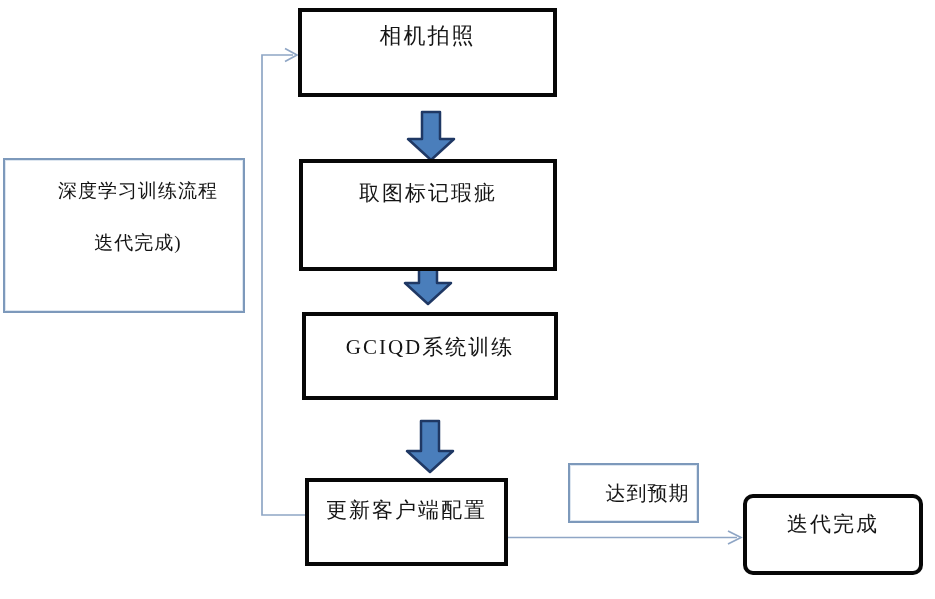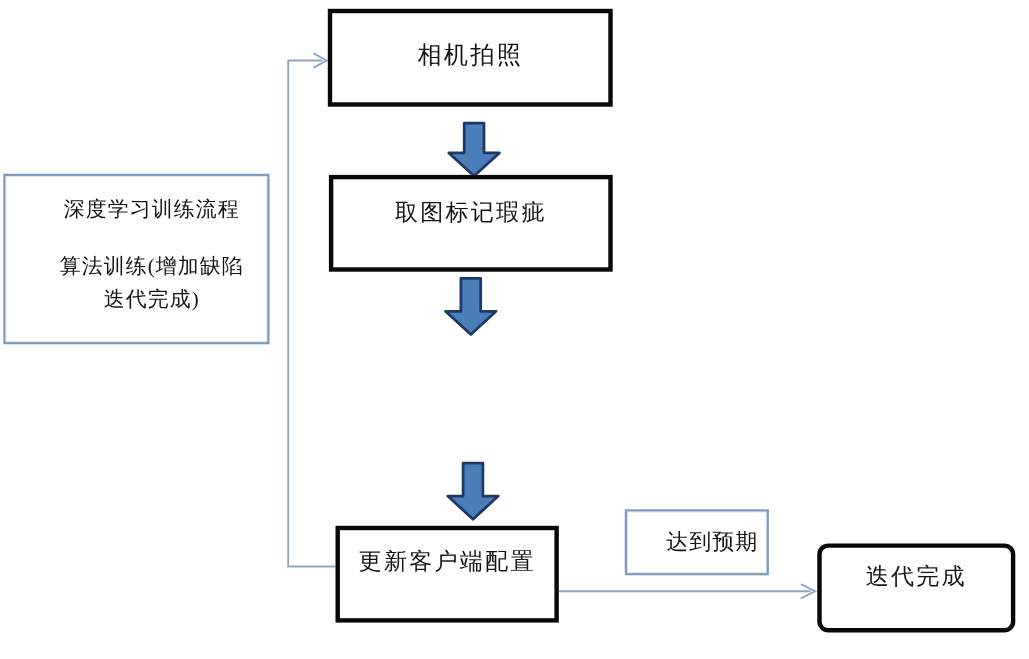--- a/index.html
+++ b/index.html
@@ -29,23 +29,23 @@
     border: 2px solid #7d99bb;
     box-shadow: inset 0 0 0 1px #dde6f0;
     padding-left: 28px;
   }
   .node-label {
     display: block;
     font-size: 21px;
     letter-spacing: 2px;
     line-height: 1.45;
   }
-  #node-camera        { left: 298px; top: 8px;   width: 259px; height: 89px;  padding-top: 22px; }
+  #node-camera        { left: 298px; top: 8px;   width: 259px; height: 89px;  padding-top: 8px; }
   #node-camera .node-label { font-size: 22px; }
-  #node-mark-defects  { left: 299px; top: 159px; width: 258px; height: 88px;  padding-top: 15px; }
+  #node-mark-defects  { left: 299px; top: 159px; width: 258px; height: 112px;  padding-top: 15px; }
   #node-system-training { left: 302px; top: 312px; width: 256px; height: 88px; padding-top: 16px; }
   #node-update-config { left: 305px; top: 478px; width: 203px; height: 88px; padding-top: 11px; }
   #node-update-config .node-label { line-height: 34px; }
   #node-iteration-done { left: 743px; top: 494px; width: 180px; height: 81px; padding-top: 11px; border-radius: 10px; }
   #label-expectation  { left: 568px; top: 463px; width: 131px; height: 60px;  padding-top: 14px; }
   #label-expectation .node-label { font-size: 20px; letter-spacing: 1px; }
   #note-side {
     left: 3px; top: 158px; width: 242px; height: 155px;
     padding-top: 16px;
   }
@@ -83,32 +83,34 @@
   </svg>
 
   <div class="box box-strong" id="node-camera">
     <span class="node-label">相机拍照</span>
   </div>
 
   <div class="box box-strong" id="node-mark-defects">
     <span class="node-label">取图标记瑕疵</span>
   </div>
 
+  <div class="box box-strong" id="node-system-training">
+    <span class="node-label">GCIQD系统训练</span>
+  </div>
 
   <div class="box box-strong" id="node-update-config">
     <span class="node-label">更新客户端配置</span>
   </div>
 
   <div class="box box-strong" id="node-iteration-done">
     <span class="node-label">迭代完成</span>
   </div>
 
   <div class="box box-light" id="label-expectation">
     <span class="node-label">达到预期</span>
   </div>
 
   <div class="box box-light" id="note-side">
     <div class="note-line note-title">深度学习训练流程</div>
-    <div class="note-line">算法训练(增加缺陷</div>
     <div class="note-line">迭代完成)</div>
   </div>
 
 </div>
 
 </body></html>

